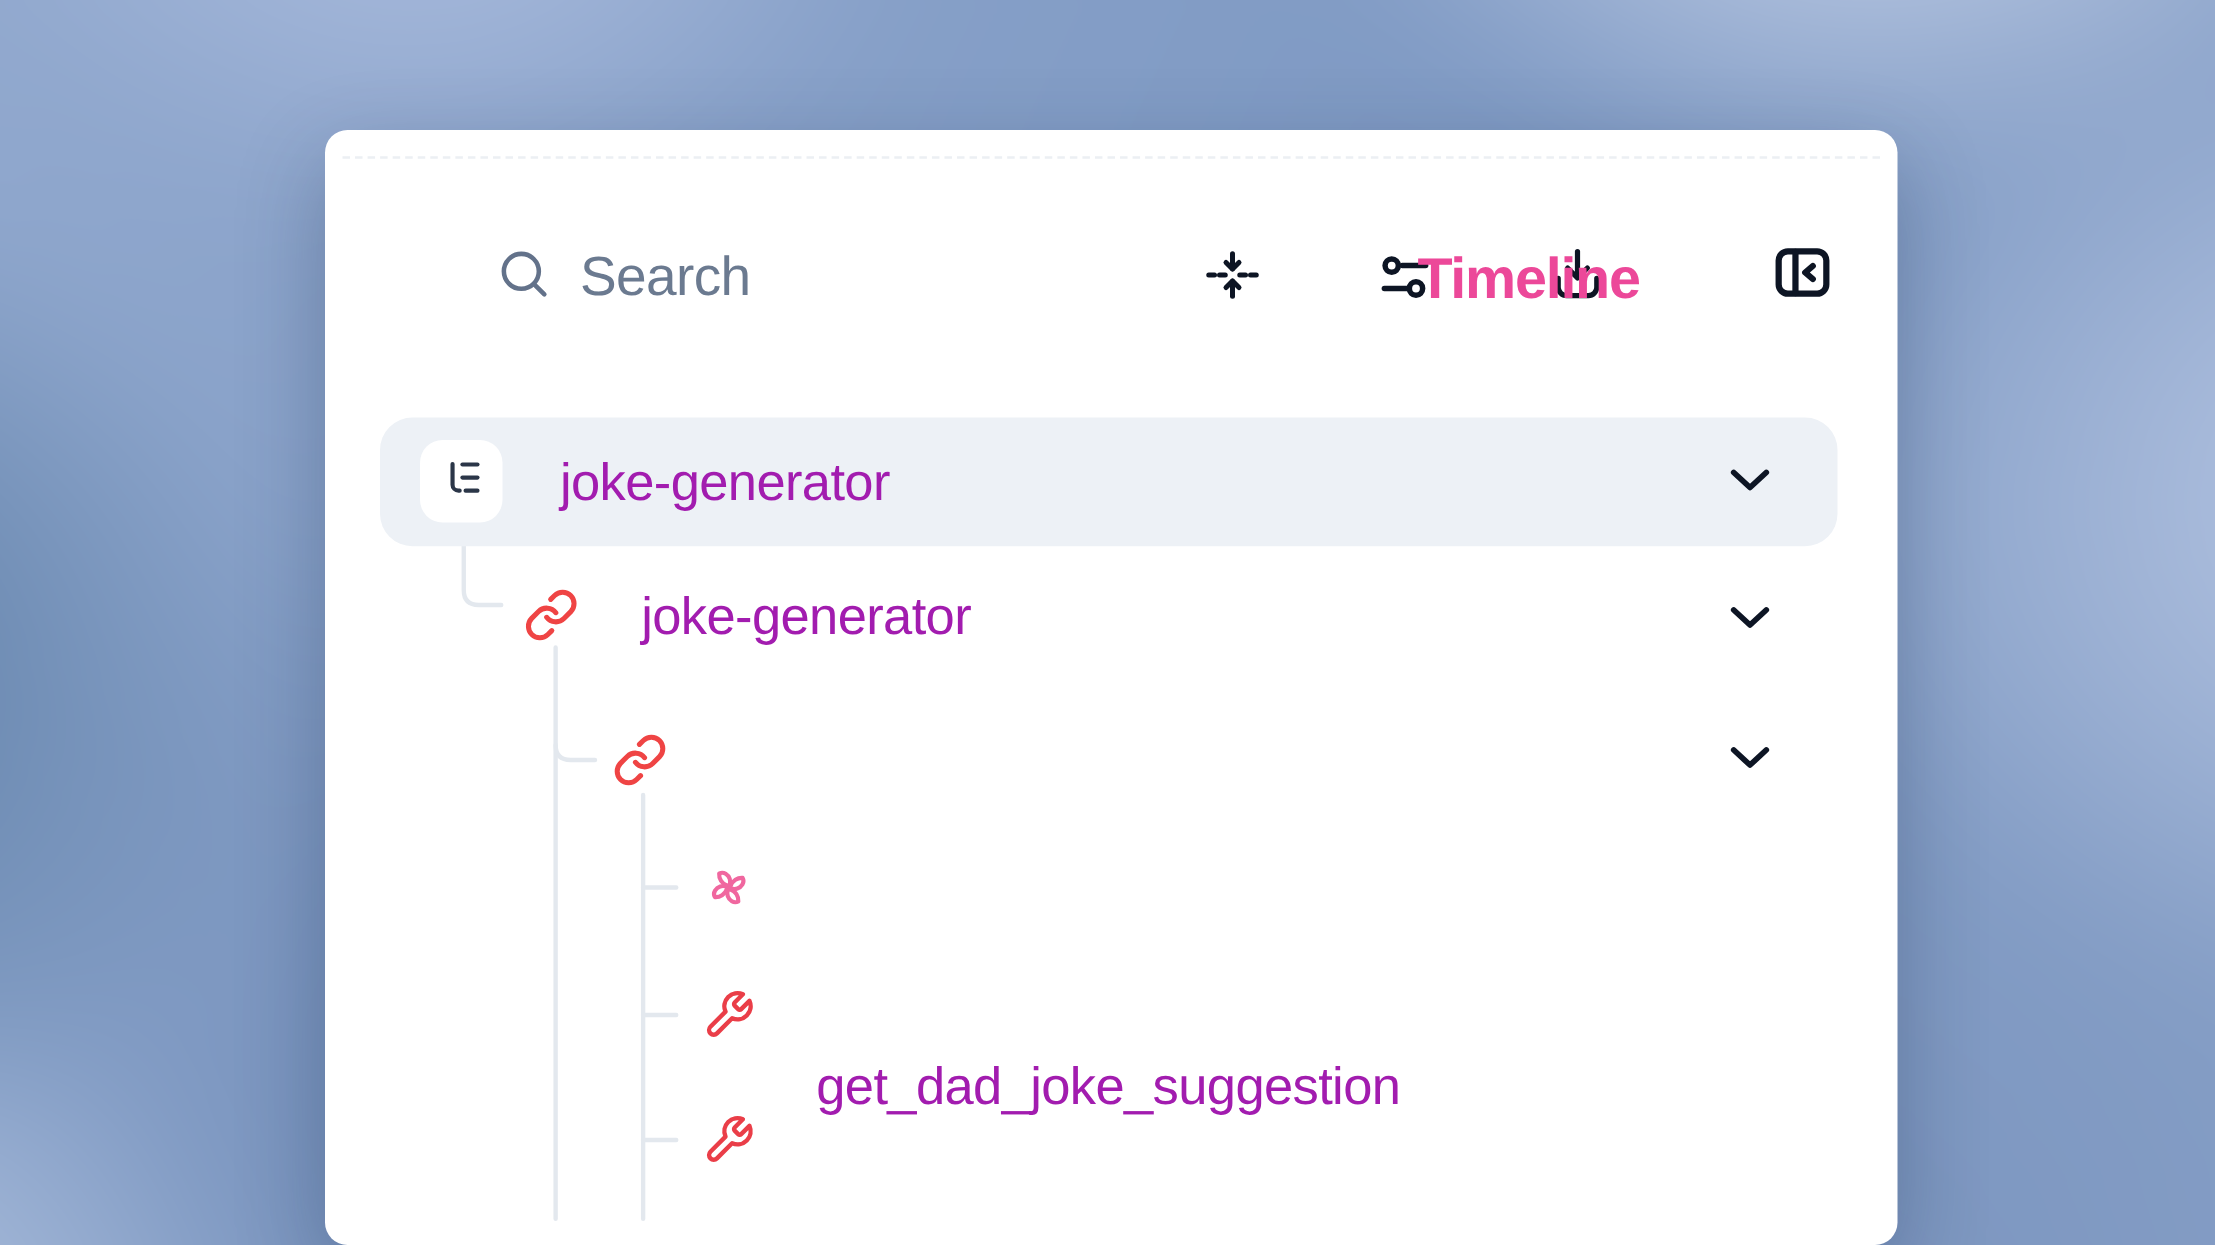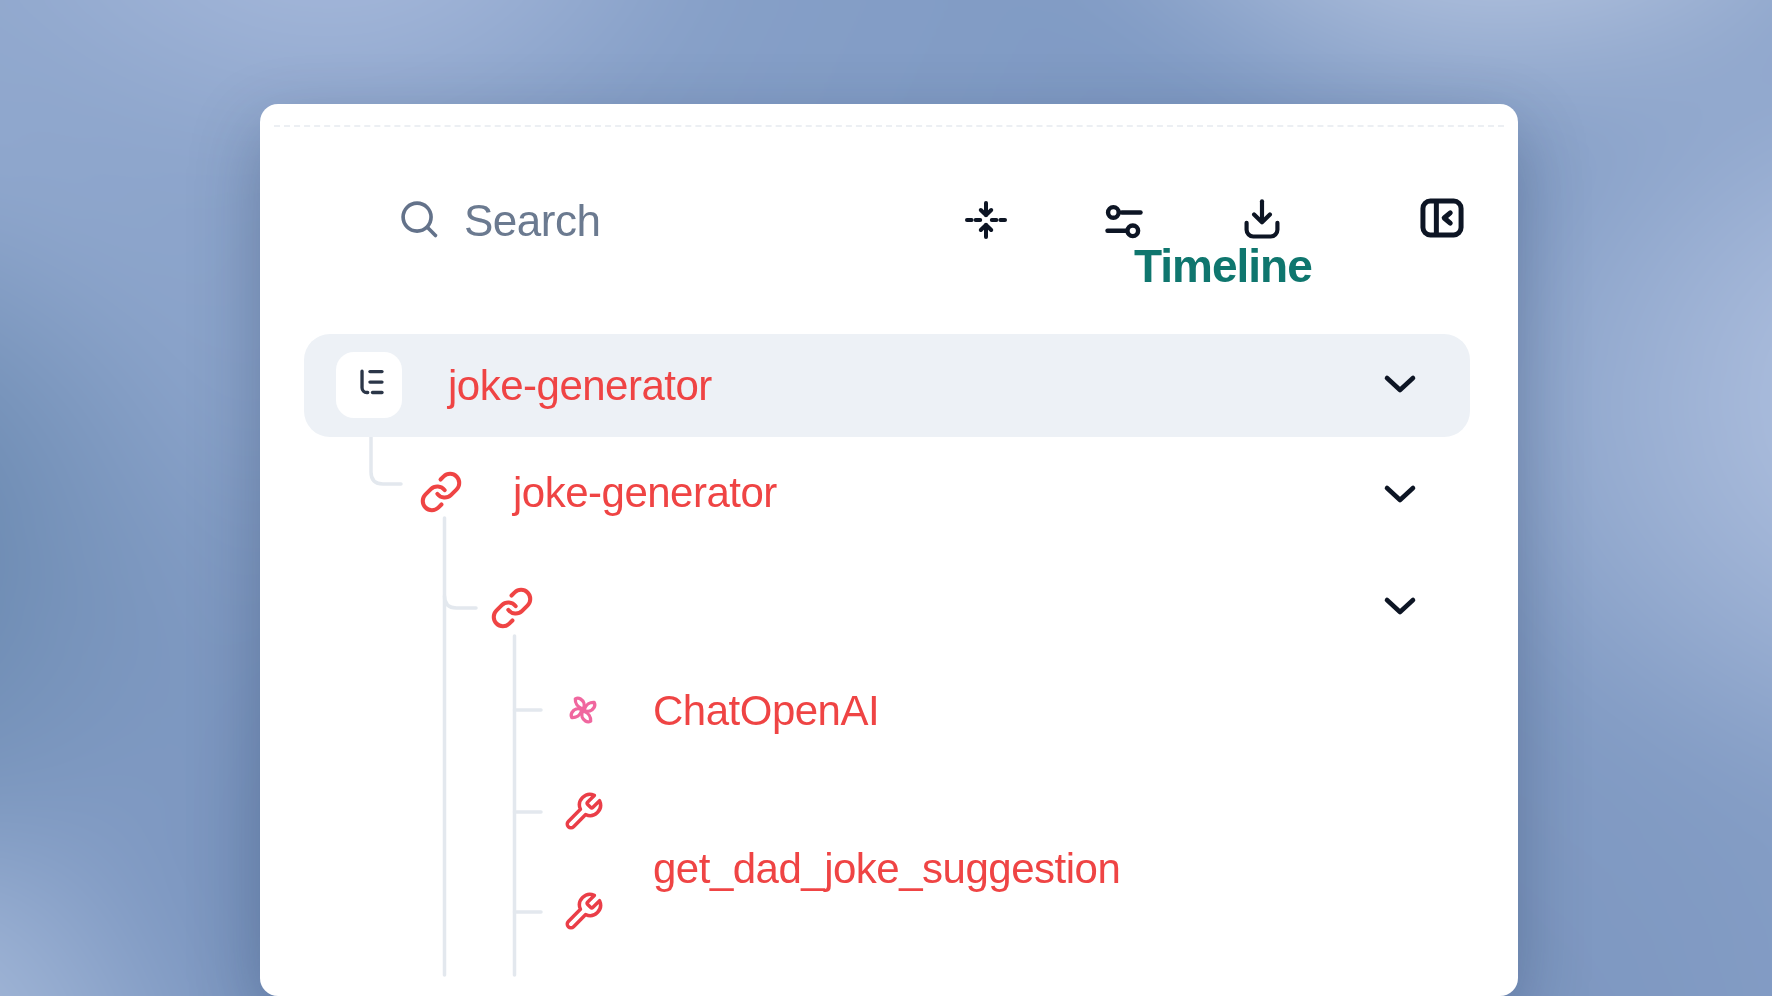--- a/index.html
+++ b/index.html
@@ -33,36 +33,36 @@
     border-top:2px dashed #eceff3;
   }
   
   .toolbar{position:absolute;left:16px;top:0;width:100%;height:180px;}
   .tb-abs{position:absolute;}
   .search-btn{display:flex;align-items:center;gap:22px;cursor:pointer;}
   .search-label{
     font-size:44px;color:#6b7a90;letter-spacing:-.5px;line-height:1;
   }
   .timeline-label{
-    font-size:46px;font-weight:700;color:#0f766e;letter-spacing:-1px;line-height:1;cursor:pointer;margin-top:44px;
+    font-size:46px;font-weight:700;color:#ec4899;letter-spacing:-1px;line-height:1;cursor:pointer;
   }
   .icon-btn{background:none;border:none;padding:0;margin:0;cursor:pointer;line-height:0;}
   
   .tree{position:absolute;inset:0;}
   .guides{position:absolute;left:0;top:0;pointer-events:none;}
   .row-selected{
     position:absolute;left:44px;top:230px;width:1166px;height:103px;
     background:#edf1f6;border-radius:26px;cursor:pointer;
   }
   .badge{
     position:absolute;left:76px;top:248px;width:66px;height:66px;
     background:#ffffff;border-radius:18px;display:flex;align-items:center;justify-content:center;
   }
   .tree-label{
-    position:absolute;font-size:42px;color:#ef4444;letter-spacing:-.5px;line-height:1;
+    position:absolute;font-size:42px;color:#a21caf;letter-spacing:-.5px;line-height:1;
     transform:translateY(-50%);white-space:nowrap;cursor:default;
   }
   .chev{position:absolute;transform:translateY(-50%);line-height:0;cursor:pointer;}
   .node-icon{position:absolute;line-height:0;}
 </style>
 </head>
 <body>
 
 <div class="bg"></div>
 
@@ -191,21 +191,20 @@
       <svg width="42" height="42" viewBox="0 0 24 24" fill="none" stroke="#f0679f" stroke-width="1.9" stroke-linecap="round" stroke-linejoin="round">
         <g transform="rotate(-18 12 12)">
           <path d="M12.6 11.2 C 14 9.6 14 7.2 12.6 5.6 C 11.9 4.8 10.8 4.4 9.8 4.6 C 8.9 6.8 9.6 9.4 11.5 10.9"></path>
           <path transform="rotate(90 12 12)" d="M12.6 11.2 C 14 9.6 14 7.2 12.6 5.6 C 11.9 4.8 10.8 4.4 9.8 4.6 C 8.9 6.8 9.6 9.4 11.5 10.9"></path>
           <path transform="rotate(180 12 12)" d="M12.6 11.2 C 14 9.6 14 7.2 12.6 5.6 C 11.9 4.8 10.8 4.4 9.8 4.6 C 8.9 6.8 9.6 9.4 11.5 10.9"></path>
           <path transform="rotate(270 12 12)" d="M12.6 11.2 C 14 9.6 14 7.2 12.6 5.6 C 11.9 4.8 10.8 4.4 9.8 4.6 C 8.9 6.8 9.6 9.4 11.5 10.9"></path>
           <circle cx="12" cy="12" r="0.6" fill="#f0679f" stroke="none"></circle>
         </g>
       </svg>
     </div>
-    <div class="tree-label" style="left:393px;top:607px;">ChatOpenAI</div>
 
     <div class="node-icon" style="left:302px;top:687px;">
       <svg width="42" height="42" viewBox="0 0 24 24" fill="none" stroke="#ea3e48" stroke-width="2" stroke-linecap="round" stroke-linejoin="round">
         <path d="M14.7 6.3a1 1 0 0 0 0 1.4l1.6 1.6a1 1 0 0 0 1.4 0l3.77-3.77a6 6 0 0 1-7.94 7.94l-6.91 6.91a2.12 2.12 0 0 1-3-3l6.91-6.91a6 6 0 0 1 7.94-7.94l-3.76 3.76z"></path>
       </svg>
     </div>
 
     <div class="node-icon" style="left:302px;top:787px;">
       <svg width="42" height="42" viewBox="0 0 24 24" fill="none" stroke="#ea3e48" stroke-width="2" stroke-linecap="round" stroke-linejoin="round">
         <path d="M14.7 6.3a1 1 0 0 0 0 1.4l1.6 1.6a1 1 0 0 0 1.4 0l3.77-3.77a6 6 0 0 1-7.94 7.94l-6.91 6.91a2.12 2.12 0 0 1-3-3l6.91-6.91a6 6 0 0 1 7.94-7.94l-3.76 3.76z"></path>

